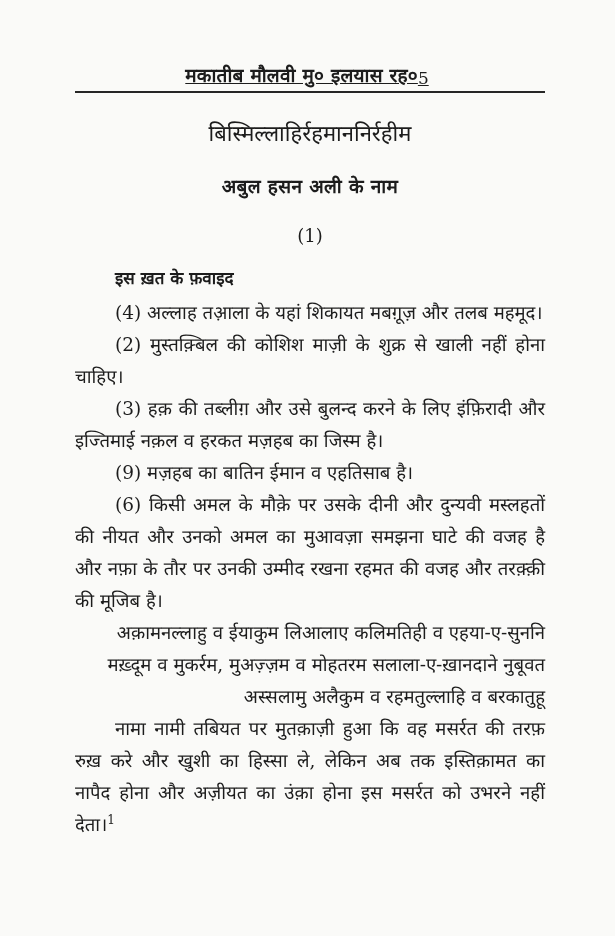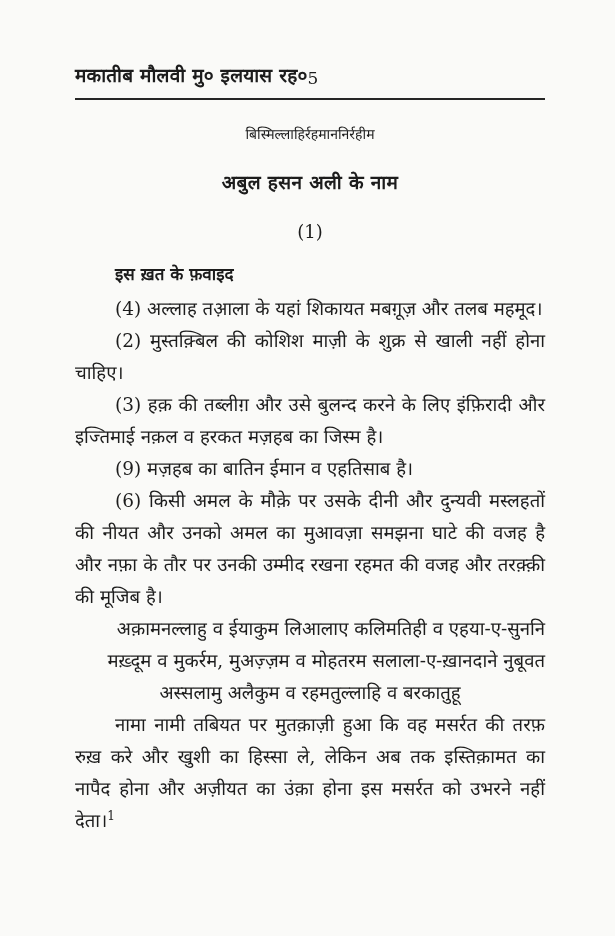--- a/index.html
+++ b/index.html
@@ -19,38 +19,39 @@
   }
   .content {
     position: absolute;
     left: 75px;
     top: 62px;
     width: 470px;
   }
   
   .page-header {
     display: flex;
-    justify-content: flex-start;
+    justify-content: center;
     align-items: flex-end;
     border-bottom: 2px solid #262626;
-    padding-bottom: 10px;
+    padding-bottom: 3px;
+    text-decoration: underline;
   }
   .header-title {
     font-weight: bold;
     font-size: 19px;
     letter-spacing: 0.2px;
   }
   .page-number {
     font-size: 17px;
     padding-right: 6px;
   }
   
   .basmala {
     text-align: center;
-    font-size: 14px;
+    font-size: 22px;
     margin-top: 24px;
   }
   
   .letter-title {
     text-align: center;
     font-weight: bold;
     font-size: 19px;
     margin-top: 26px;
     letter-spacing: 0.3px;
   }
@@ -78,21 +79,21 @@
   .indent {
     text-indent: 40px;
   }
   .salutation-block {
     text-align: right;
   }
   .salutation-line {
     white-space: nowrap;
   }
   .greeting-line {
-    text-align: center;
+    text-align: right;
   }
   sup.fn-ref {
     font-size: 12px;
     line-height: 0;
     vertical-align: super;
   }
 </style>
 </head>
 <body>
 

